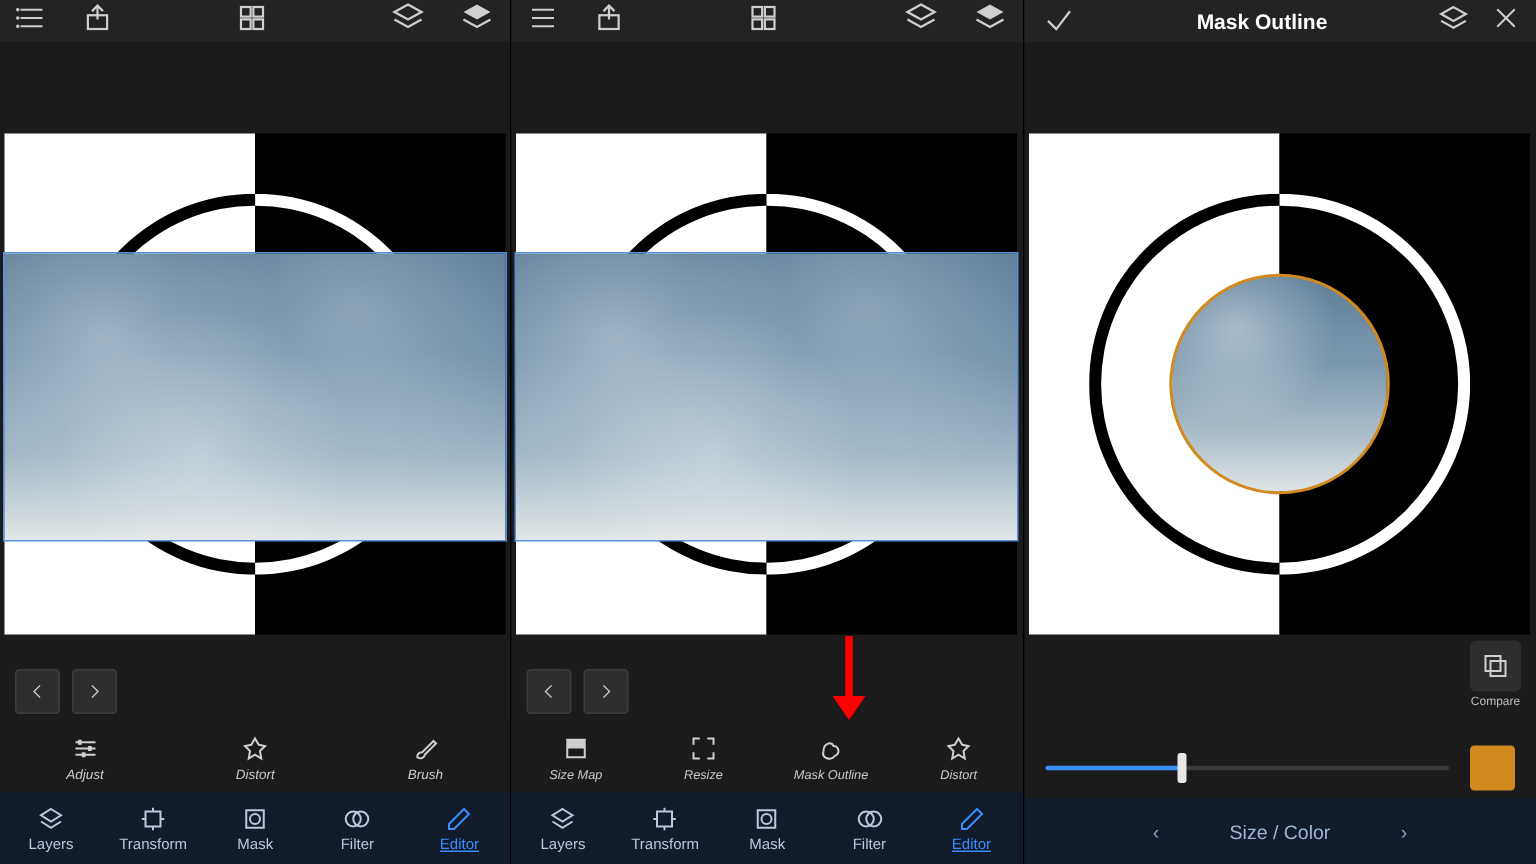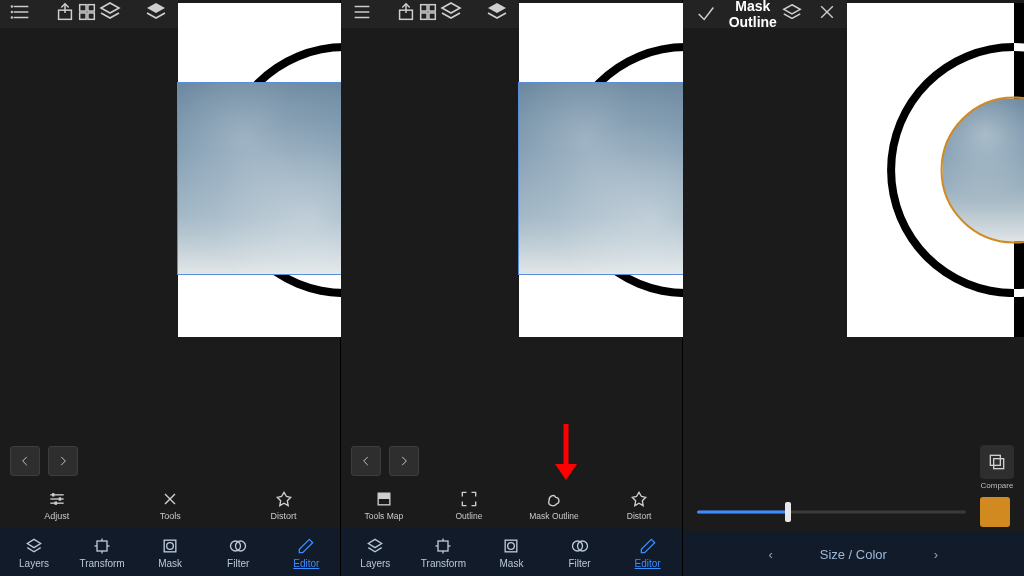--- a/index.html
+++ b/index.html
@@ -1,18 +1,18 @@
 <!DOCTYPE html>
 <html><head>
 <meta charset="utf-8">
 <style>
   * { box-sizing: border-box; margin: 0; padding: 0; }
   html, body { width: 1024px; height: 576px; background: #000; font-family: -apple-system, "Helvetica Neue", Arial, sans-serif; overflow: hidden; }
   .row { display: flex; flex-direction: row; }
-  .col { display: flex; }
+  .col { display: flex; flex-direction: column; }
   .panel { width: 341.33px; height: 576px; background: #1b1b1b; position: relative; border-right: 1px solid #000; }
   .panel:last-child { border-right: none; }
   .topbar { height: 28px; background: #232323; display: flex; align-items: center; justify-content: space-between; padding: 0 10px; }
   .topbar-group { display: flex; gap: 22px; align-items: center; }
   .topbar svg { width: 22px; height: 22px; }
   .topbar .big svg { width: 24px; height: 24px; }
   .gap { height: 58px; background: #1b1b1b; }
   .canvas-area { position: relative; width: 100%; height: 340px; display: flex; align-items: center; justify-content: center; }
   .canvas { position: relative; width: 334px; height: 334px; }
   .bg-left  { position: absolute; left: 0;  top: 0; width: 50%; height: 100%; background: #fff; }
@@ -38,34 +38,34 @@
     background:
       radial-gradient(circle at 30% 25%, rgba(255,255,255,.4), transparent 45%),
       linear-gradient(180deg, #5e7e98 0%, #7b98ad 40%, #aebfca 75%, #dfe4e6 100%);
     border: 2px solid #d18a20;
   }
   .nav-arrows { position: absolute; left: 10px; bottom: 100px; display: flex; gap: 8px; }
   .arrow-btn { width: 30px; height: 30px; background: #2e2e2e; border: 1px solid #3d3d3d; border-radius: 3px; display:flex; align-items:center; justify-content:center; }
   .arrow-btn svg { width: 14px; height: 14px; }
   .toolstrip { position: absolute; left: 0; right: 0; bottom: 48px; height: 46px; background: #1b1b1b; display: flex; }
   .tab-strip  { position: absolute; left: 0; right: 0; bottom: 0; height: 48px; background: #111b2a; display: flex; justify-content: center; }
-  .tbtn { flex: 1 1 0; display:flex; flex-direction:column; align-items:center; justify-content:center; gap:2px; color:#c9c9c9; font-size:9px; }
+  .tbtn { flex: 1 1 0; display:flex; flex-direction:column; align-items:center; justify-content:center; gap:2px; color:#c9c9c9; font-size:9px;font-style:italic; }
   .tbtn svg { width:20px; height:20px; }
   .tbtn.small { font-size: 8.5px; }
   .tab { flex:1 1 0; display:flex; flex-direction:column; align-items:center; justify-content:center; gap:2px; color:#bac9db; font-size:10px; }
   .tab.active { color:#3a8cff;text-decoration:underline; }
   .tab svg { width:20px; height:20px; }
   .tab.active svg path, .tab.active svg rect, .tab.active svg circle, .tab.active svg line { stroke:#3a8cff; }
   .red-arrow { position:absolute; left: 66%; top: 422px; transform: translateX(-50%); }
   
   .p3-top { height: 28px; background: #232323; display:flex; align-items:center; color:#fff; font-size:14px; font-weight:600; }
   .p3-top .left { width:46px; display:flex; justify-content:center; }
   .p3-top .title { flex:1; text-align:center; }
   .p3-top .right { width:70px; display:flex; justify-content:flex-end; gap:14px; padding-right:10px; }
-  .compare { position:absolute; right:10px; bottom: 86px; display:flex; flex-direction:column; align-items:center; gap:2px; color:#bdbdbd; font-size:8px; }
+  .compare { position:absolute; right:10px; bottom: 104px; display:flex; flex-direction:column; align-items:center; gap:2px; color:#bdbdbd; font-size:8px; }
   .compare .box { width:34px; height:34px; background:#2e2e2e; border-radius:4px; display:flex; align-items:center; justify-content:center; }
   .slider-row { position:absolute; left:0; right:0; bottom:44px; height:40px; display:flex; align-items:center; padding: 0 14px; gap: 14px;}
   .slider { flex: 1; position:relative; height: 20px; }
   .slider-track { position:absolute; left:0; right:0; top:50%; height:3px; transform:translateY(-50%); background:#3a3a3a; border-radius:2px;}
   .slider-fill  { position:absolute; left:0; top:50%; height:3px; transform:translateY(-50%); background:#3a8cff; border-radius:2px;}
   .slider-thumb { position:absolute; top:50%; width:6px; height:20px; background:#e8e8e8; transform:translate(-50%,-50%); border-radius:2px;}
   .color-swatch { width:30px; height:30px; border-radius:3px; }
   .mode-bar { position:absolute; left:0; right:0; bottom:0; height:44px; display:flex; align-items:center; justify-content:center; color:#9fb8d6; font-size:13px; background:#111b2a; }
   .mode-bar .chev { width:18px; display:flex; justify-content:center; color:#8aa2c0;}
   .mode-bar .lbl { flex:0 0 auto; padding: 0 40px; }
@@ -163,33 +163,32 @@
               <rect x="6" y="5" width="3" height="4" fill="#cfcfcf" stroke="none"></rect>
               <rect x="14" y="10" width="3" height="4" fill="#cfcfcf" stroke="none"></rect>
               <rect x="9" y="15" width="3" height="4" fill="#cfcfcf" stroke="none"></rect>
             </g>
           </svg>
         <span>Adjust</span>
       </div>
       <div class="tbtn">
         <svg viewBox="0 0 24 24">
             <g class="stroke-g">
-              <line x1="6" y1="6" x2="18" y2="18"></line>
-              <line x1="18" y1="6" x2="6" y2="18"></line>
-            </g>
-          </svg>
-        <span>Tools</span>
+              <path d="M12 4 L15 9 L20 10 L16 14 L17 20 L12 17 L7 20 L8 14 L4 10 L9 9 Z"></path>
+            </g>
+          </svg>
+        <span>Distort</span>
       </div>
       <div class="tbtn">
         <svg viewBox="0 0 24 24">
             <g class="stroke-g">
-              <path d="M12 4 L15 9 L20 10 L16 14 L17 20 L12 17 L7 20 L8 14 L4 10 L9 9 Z"></path>
-            </g>
-          </svg>
-        <span>Distort</span>
+              <path d="M5 19 C5 16 7 15 9 15 L18 6 L20 8 L11 17 C11 19 8 21 5 19 Z"></path>
+            </g>
+          </svg>
+        <span>Brush</span>
       </div>
     </div>
 
     <div class="tab-strip">
       <div class="tab">
         <svg viewBox="0 0 24 24">
             <g class="stroke-b">
               <polygon points="12,4 20,9 12,14 4,9"></polygon>
               <polyline points="4,14 12,19 20,14"></polyline>
             </g>
@@ -314,32 +313,32 @@
           </svg>
         </div>
     </div>
 
     <div class="toolstrip">
       <div class="tbtn small">
         <svg viewBox="0 0 24 24">
             <rect x="5" y="5" width="14" height="14" class="stroke-g"></rect>
             <rect x="5" y="5" width="14" height="7" fill="#cfcfcf"></rect>
           </svg>
-        <span>Tools Map</span>
+        <span>Size Map</span>
       </div>
       <div class="tbtn small">
         <svg viewBox="0 0 24 24">
             <g class="stroke-g">
               <polyline points="4,9 4,4 9,4"></polyline>
               <polyline points="15,4 20,4 20,9"></polyline>
               <polyline points="20,15 20,20 15,20"></polyline>
               <polyline points="9,20 4,20 4,15"></polyline>
             </g>
           </svg>
-        <span>Outline</span>
+        <span>Resize</span>
       </div>
       <div class="tbtn small">
         <svg viewBox="0 0 24 24">
             <g class="stroke-g">
               <path d="M6 14 C6 8 12 6 14 10 C18 10 20 16 15 18 C12 22 4 20 6 14 Z"></path>
             </g>
           </svg>
         <span>Mask Outline</span>
       </div>
       <div class="tbtn small">

